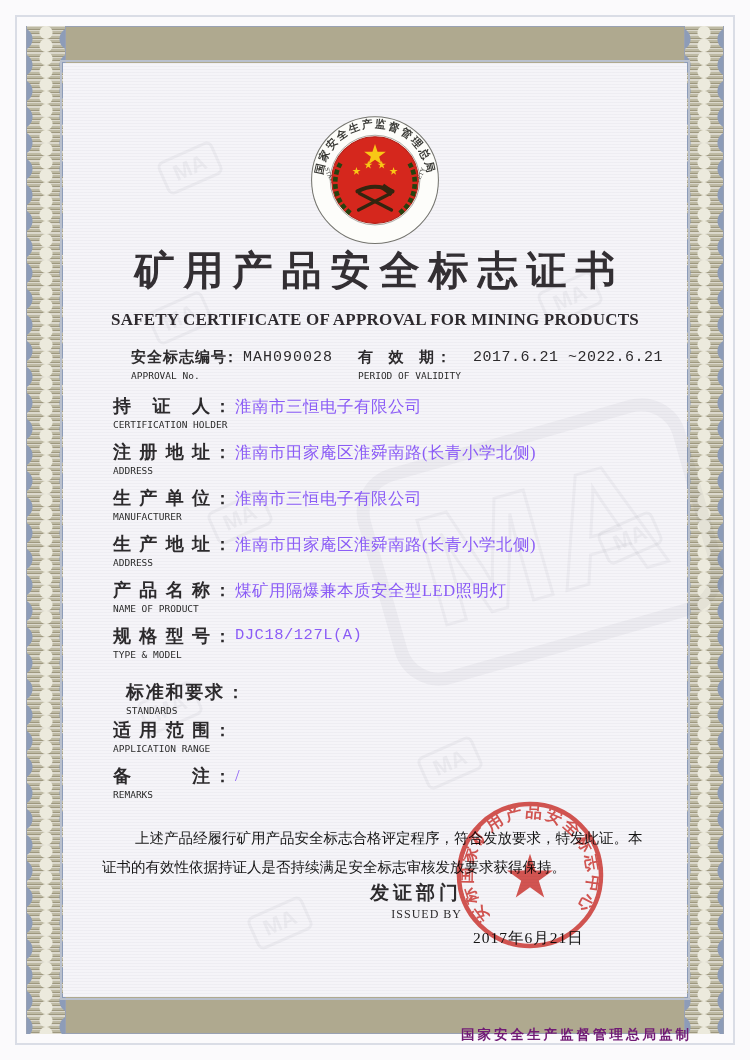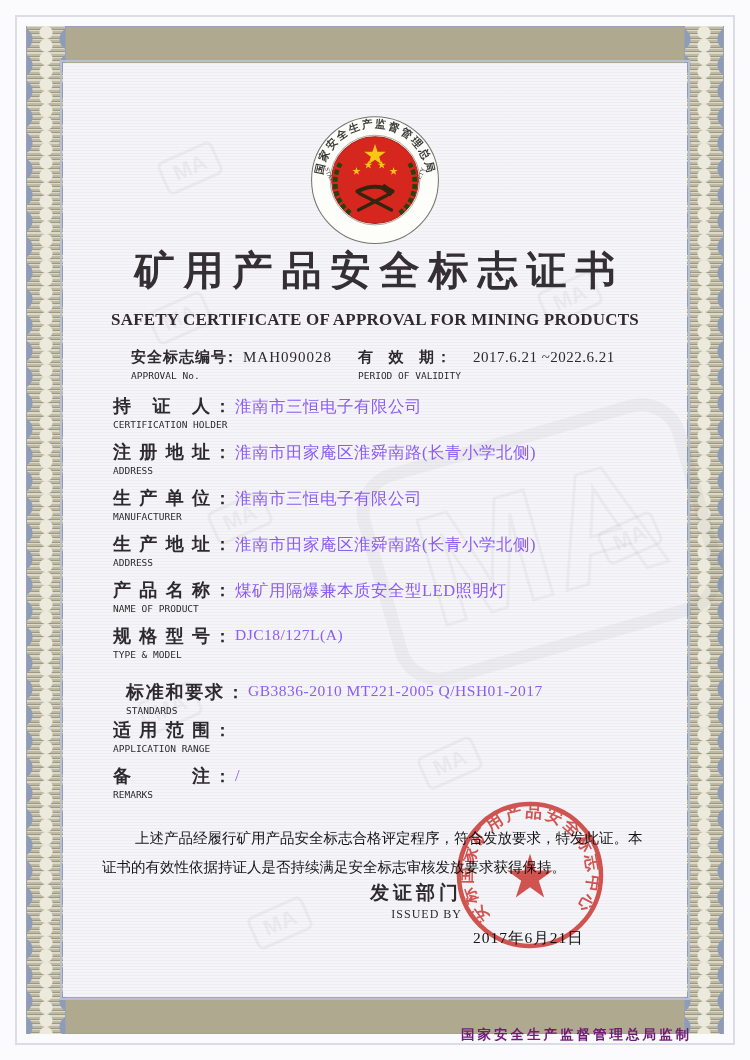--- a/index.html
+++ b/index.html
@@ -43,21 +43,21 @@
       font-size:158px;line-height:1.25;color:transparent;-webkit-text-stroke:3px rgba(75,75,105,.05);}
 
   
   .content{position:absolute;inset:0;z-index:6;color:#2c2a2c;}
   .emblem{position:absolute;left:309px;top:112px;width:132px;height:132px;}
   .title{position:absolute;left:0;top:243px;width:100%;text-align:center;font-size:40px;font-weight:bold;
          letter-spacing:9px;text-indent:9px;color:#332f33;}
   .subtitle{position:absolute;left:0;top:310px;width:100%;text-align:center;font-size:17px;font-weight:bold;
          letter-spacing:.2px;color:#2e2a2e;}
 
-  .mono{font-family:Liberation Serif, serif;}
+  .mono{font-family:Liberation Mono, monospace;}
   .en-sub{font-family:"DejaVu Sans Mono","Liberation Mono",monospace;font-size:9.5px;letter-spacing:0;color:#2b2b2b;white-space:nowrap;}
 
   .approval-row{position:absolute;left:131px;top:348px;width:520px;height:44px;}
   .ap-label{position:absolute;left:0;top:0;font-size:15px;font-weight:bold;letter-spacing:1px;}
   .ap-en{position:absolute;left:0;top:22px;}
   .ap-value{position:absolute;left:98px;top:1px;font-size:15px;letter-spacing:1px;}
   .val-label{position:absolute;left:227px;top:0;width:76px;font-size:15px;font-weight:bold;
              text-align:justify;text-align-last:justify;}
   .val-colon{position:absolute;left:305px;top:0;font-size:15px;font-weight:bold;}
   .val-en{position:absolute;left:227px;top:22px;}
@@ -215,21 +215,20 @@
         <span class="fcolon">：</span>
         <div class="fvalue mono" style="font-size:15.5px;">DJC18/127L(A)</div>
       </div>
 
       <div class="field-row r-standards">
         <div class="flabel">
             <span class="cn">标准和要求</span>
             <span class="en en-sub">STANDARDS</span>
           </div>
         <span class="fcolon">：</span>
-        <div class="fvalue mono" style="font-size:15.5px;">GB3836-2010 MT221-2005 Q/HSH01-2017</div>
       </div>
 
       <div class="field-row">
         <div class="flabel">
             <span class="cn">适用范围</span>
             <span class="en en-sub">APPLICATION RANGE</span>
           </div>
         <span class="fcolon">：</span>
       </div>
 

